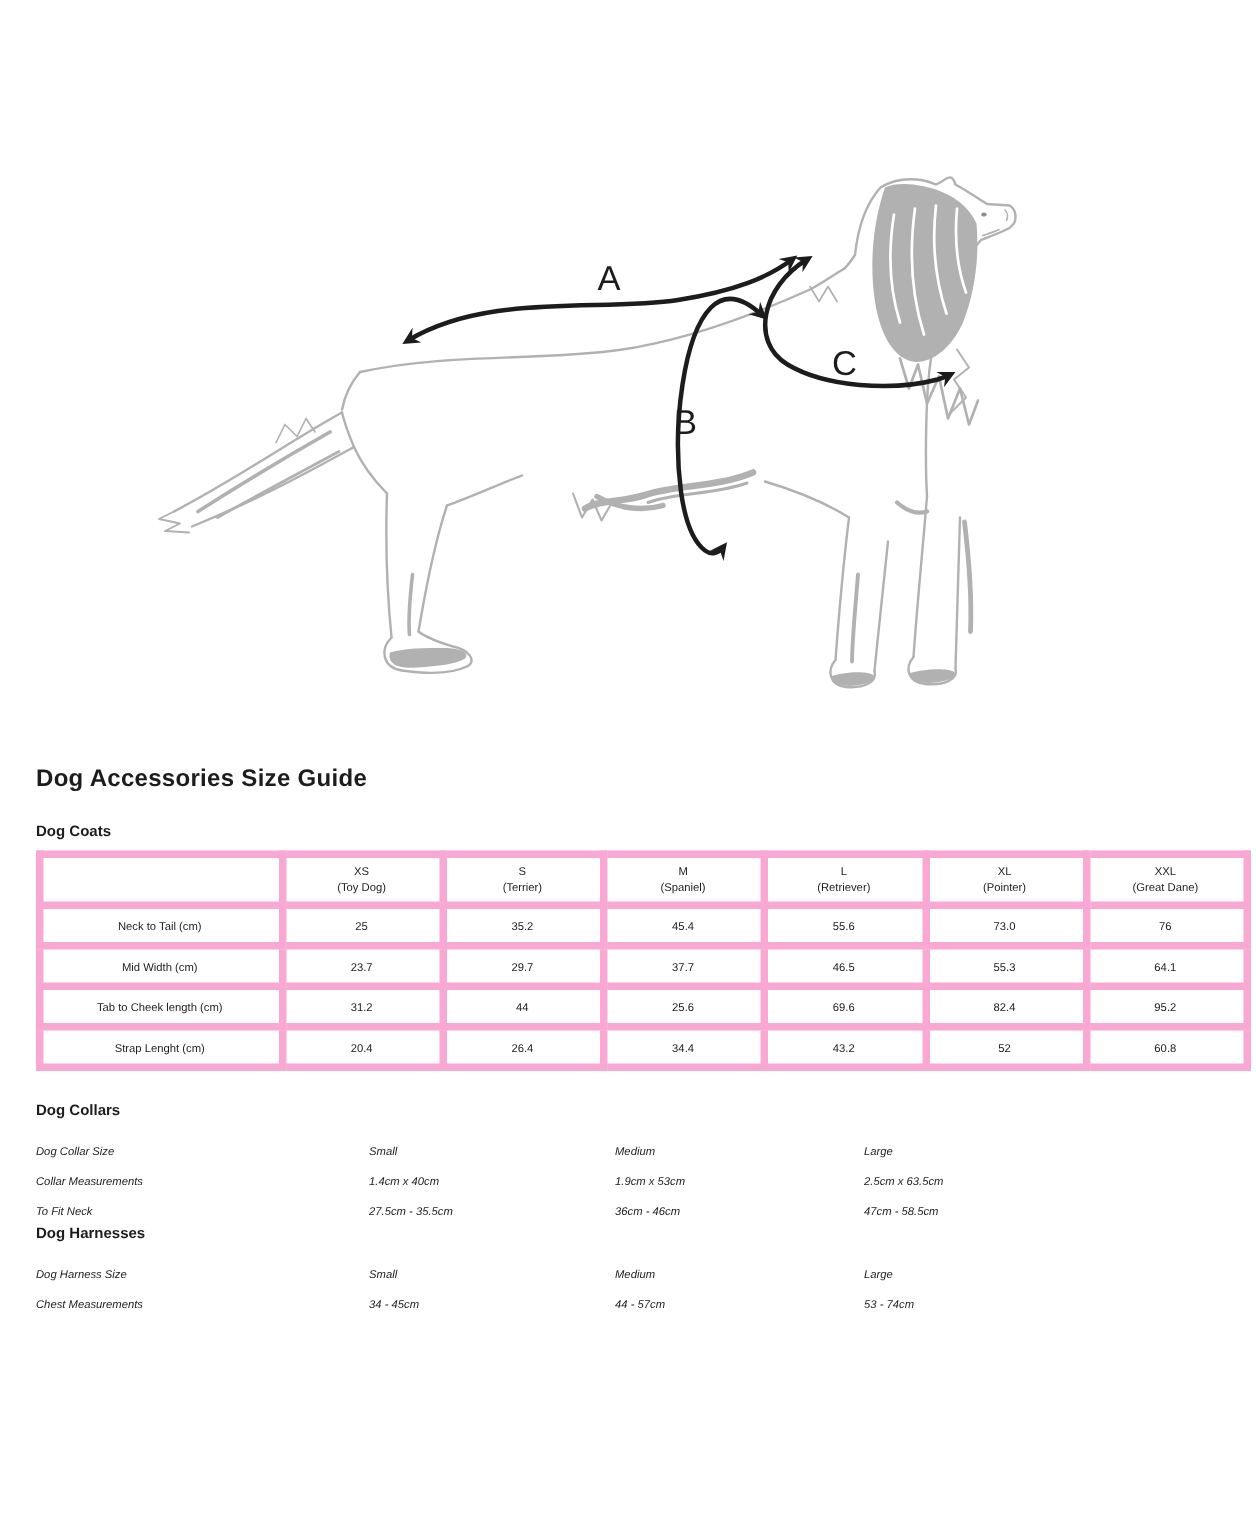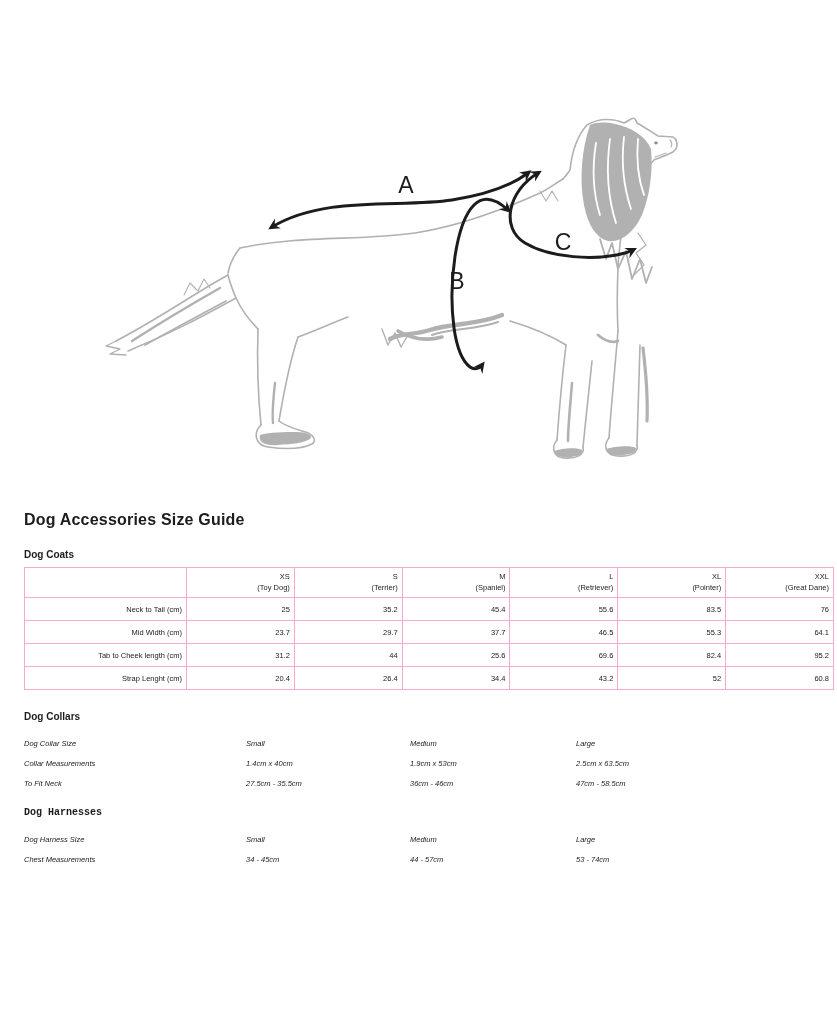--- a/index.html
+++ b/index.html
@@ -5,28 +5,28 @@
   html,body{margin:0;padding:0;background:#fff;}
   body{width:837px;height:1024px;font-family:"Liberation Sans",sans-serif;color:#1c1c1c;}
   .page{position:relative;width:837px;height:1024px;background:#fff;overflow:hidden;}
   .dog-svg{position:absolute;left:100px;top:83px;}
   .content{position:absolute;left:24px;top:511px;width:810px;}
   .title{font-size:16px;font-weight:700;margin:0;letter-spacing:.2px;}
   .subtitle{font-size:7.5px;margin-top:7px;}
   .section-heading{font-size:10px;font-weight:700;}
   .coats-heading{margin-top:20px;}
   table{border-collapse:collapse;table-layout:fixed;width:810px;margin-top:7px;}
-  th,td{border:1px solid #f9a8d4;font-weight:400;font-size:7.5px;text-align:right;padding:0 4px 0 2px;vertical-align:middle;}
+  th,td{border:5px solid #f9a8d4;font-weight:400;font-size:7.5px;text-align:center;padding:0 4px 0 2px;vertical-align:middle;}
   thead th{height:29px;line-height:1.45;}
   tbody td{height:22px;}
   .hdr-size,.hdr-breed{display:block;}
   .spec-rows{margin-top:11px;font-style:italic;}
   .spec-row{display:grid;grid-template-columns:222px 164px 166px 1fr;align-items:center;height:20px;font-size:7.5px;}
   .collars-heading{margin-top:21px;}
-  .harness-heading{margin-top:14px;font-family:Liberation Mono, monospace;}
+  .harness-heading{}
 </style>
 </head>
 <body>
 
 <div class="page">
 
   <svg class="dog-svg" width="640" height="420" viewBox="0 0 640 420">
     <defs>
       <marker id="arw" viewBox="0 0 10 10" refX="6" refY="5" markerWidth="4.2" markerHeight="4.2" orient="auto-start-reverse">
         <path d="M0.5,0.5 L9.5,5 L0.5,9.5 L3.5,5 Z" fill="#1c1c1c"></path>
@@ -152,21 +152,21 @@
             </th>
         </tr>
       </thead>
       <tbody>
         <tr>
           <td>Neck to Tail (cm)</td>
           <td>25</td>
           <td>35.2</td>
           <td>45.4</td>
           <td>55.6</td>
-          <td>83.5</td>
+          <td>73.0</td>
           <td>76</td>
         </tr>
         <tr>
           <td>Mid Width (cm)</td>
           <td>23.7</td>
           <td>29.7</td>
           <td>37.7</td>
           <td>46.5</td>
           <td>55.3</td>
           <td>64.1</td>

